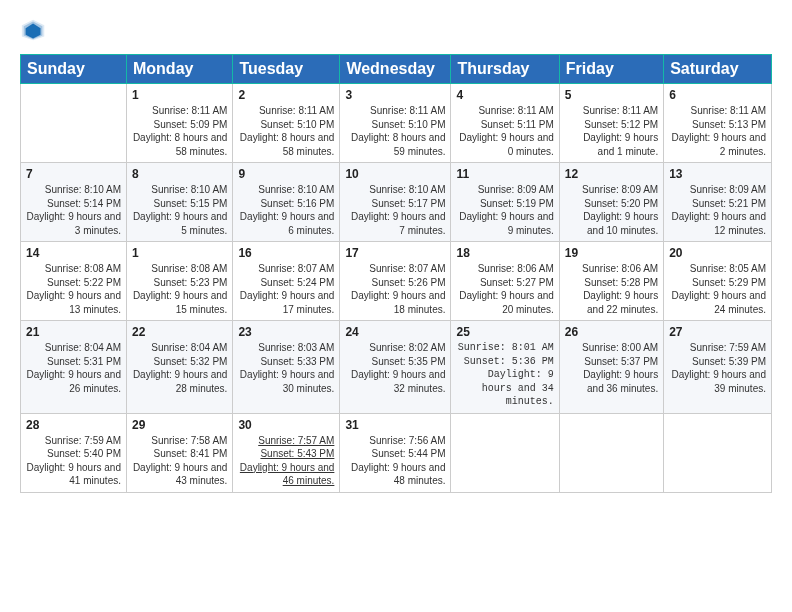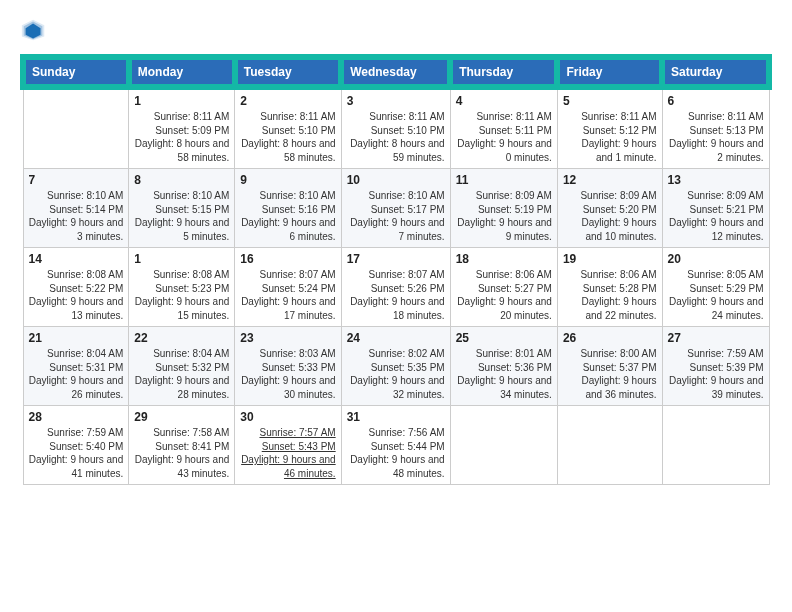--- a/index.html
+++ b/index.html
@@ -62,23 +62,23 @@
     .calendar {
       width: 100%;
       border-collapse: collapse;
       font-size: 10.5px;
     }
     .calendar thead tr th {
       background: #2b6cb8;
       color: #fff;
       text-align: left;
       padding: 5px 6px;
-      font-size: 12px;
-      font-weight: bold;
-      border: 6px solid #14b8a6;
+      font-size: 16px;
+      font-weight: bold;
+      border: 1px solid #14b8a6;
     }
     .calendar tbody tr td {
       border: 1px solid #ccc;
       vertical-align: top;
       padding: 4px 5px;
       width: 113px;
       min-height: 70px;
       background: #fff;
     }
     .calendar tbody tr:nth-child(even) td {
@@ -282,21 +282,21 @@
 Daylight: 9 hours and 30 minutes.</div>
           </td>
           <td>
             <div class="cell-date">24</div>
             <div class="cell-info" style="white-space: pre-line;">Sunrise: 8:02 AM
 Sunset: 5:35 PM
 Daylight: 9 hours and 32 minutes.</div>
           </td>
           <td>
             <div class="cell-date">25</div>
-            <div class="cell-info" style="white-space: pre-line;">Sunrise: 8:01 AM
+            <div class="cell-info" style="white-space: pre-line; font-family: Liberation Mono, monospace;">Sunrise: 8:01 AM
 Sunset: 5:36 PM
 Daylight: 9 hours and 34 minutes.</div>
           </td>
           <td>
             <div class="cell-date">26</div>
             <div class="cell-info" style="white-space: pre-line;">Sunrise: 8:00 AM
 Sunset: 5:37 PM
 Daylight: 9 hours and 36 minutes.</div>
           </td>
           <td>

